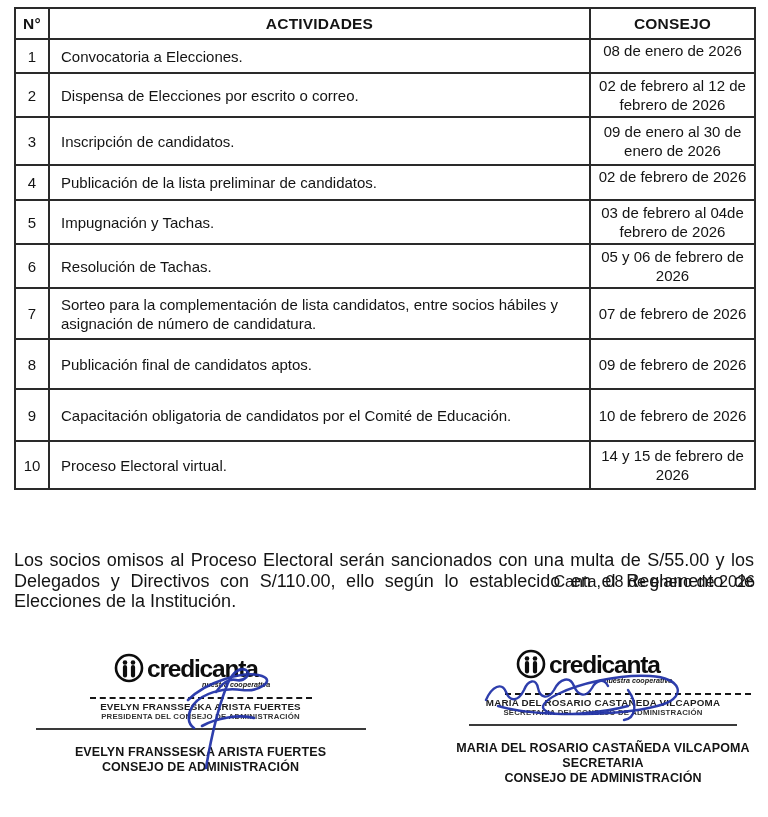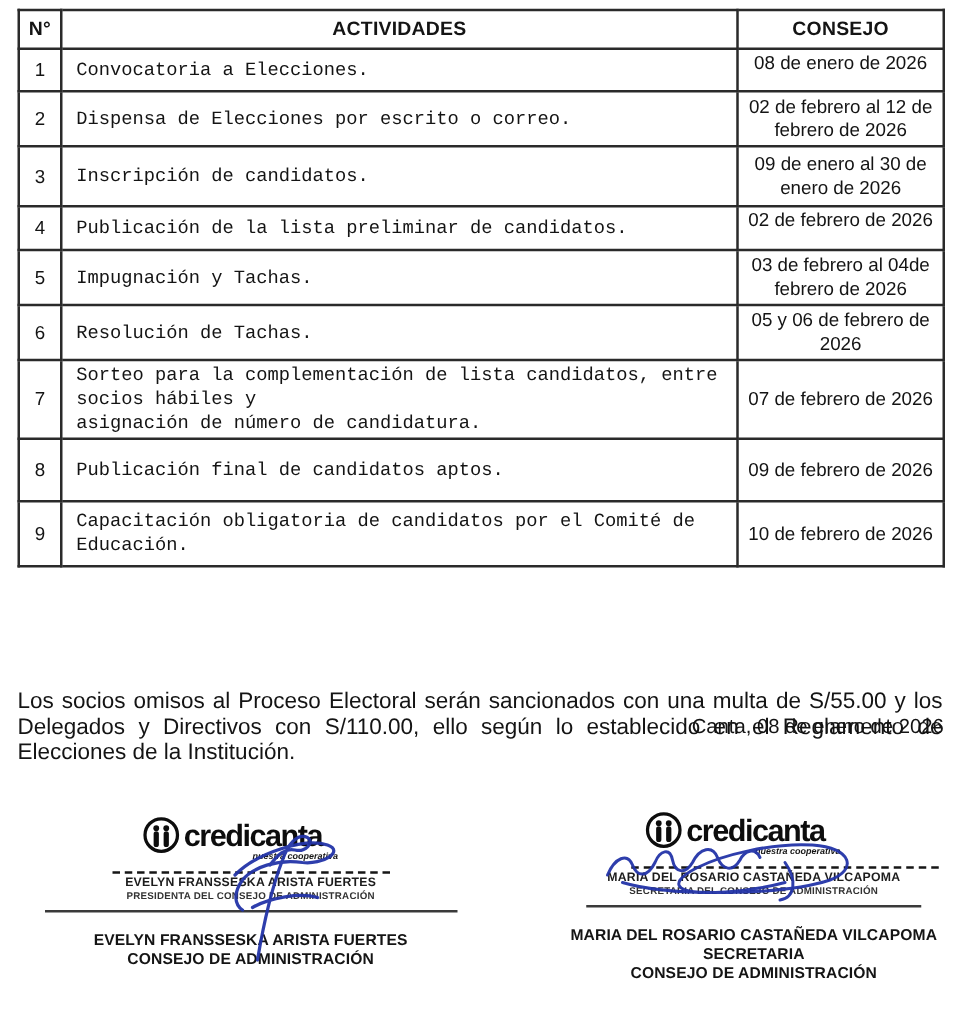--- a/index.html
+++ b/index.html
@@ -16,21 +16,21 @@
   tbody tr:nth-child(3){height:48px}
   tbody tr:nth-child(4){height:35px}
   tbody tr:nth-child(5){height:32px}
   tbody tr:nth-child(6){height:37px}
   tbody tr:nth-child(7){height:51px}
   tbody tr:nth-child(8){height:50px}
   tbody tr:nth-child(9){height:52px}
   tbody tr:nth-child(10){height:48px}
   tbody tr:nth-child(11){height:42px}
   td.col-num{text-align:center;}
-  td.col-act{padding-left:11px;white-space:pre-line;font-family:Liberation Mono, monospace;}
+  td.col-act{padding-left:11px;white-space:pre-line;}
   td.col-fecha{text-align:center;white-space:pre-line;border-radius:12px;}
   td.top{vertical-align:top;padding-top:1px;}
 
   
   .para{position:absolute;left:14px;top:532px;width:740px;font-size:18px;line-height:20.5px;
         text-align:justify;}
   .dateline{position:absolute;right:13px;top:572px;font-size:16.2px;}
 
   
   .sig{position:absolute;text-align:center;}
@@ -113,20 +113,26 @@
         <tr>
           <td class="col-num">8</td>
           <td class="col-act">Publicación final de candidatos aptos.</td>
           <td class="col-fecha">09 de febrero de 2026</td>
         </tr>
         <tr>
           <td class="col-num">9</td>
           <td class="col-act">Capacitación obligatoria de candidatos por el Comité de Educación.</td>
           <td class="col-fecha">10 de febrero de 2026</td>
         </tr>
+        <tr>
+          <td class="col-num">10</td>
+          <td class="col-act">Proceso Electoral virtual.</td>
+          <td class="col-fecha">14 y 15 de febrero de
+2026</td>
+        </tr>
       </tbody>
   </table>
 
   <p class="para">Los socios omisos al Proceso Electoral serán sancionados con una multa de S/55.00 y los Delegados y Directivos con S/110.00, ello según lo establecido en el Reglamento de Elecciones de la Institución.</p>
 
   <div class="dateline">Canta, 08 de enero de 2026</div>
 
   <div class="sig sig-left">
     <div class="logo-wrap">
       <svg class="logo-svg" width="178" height="42" viewBox="0 0 178 42">

